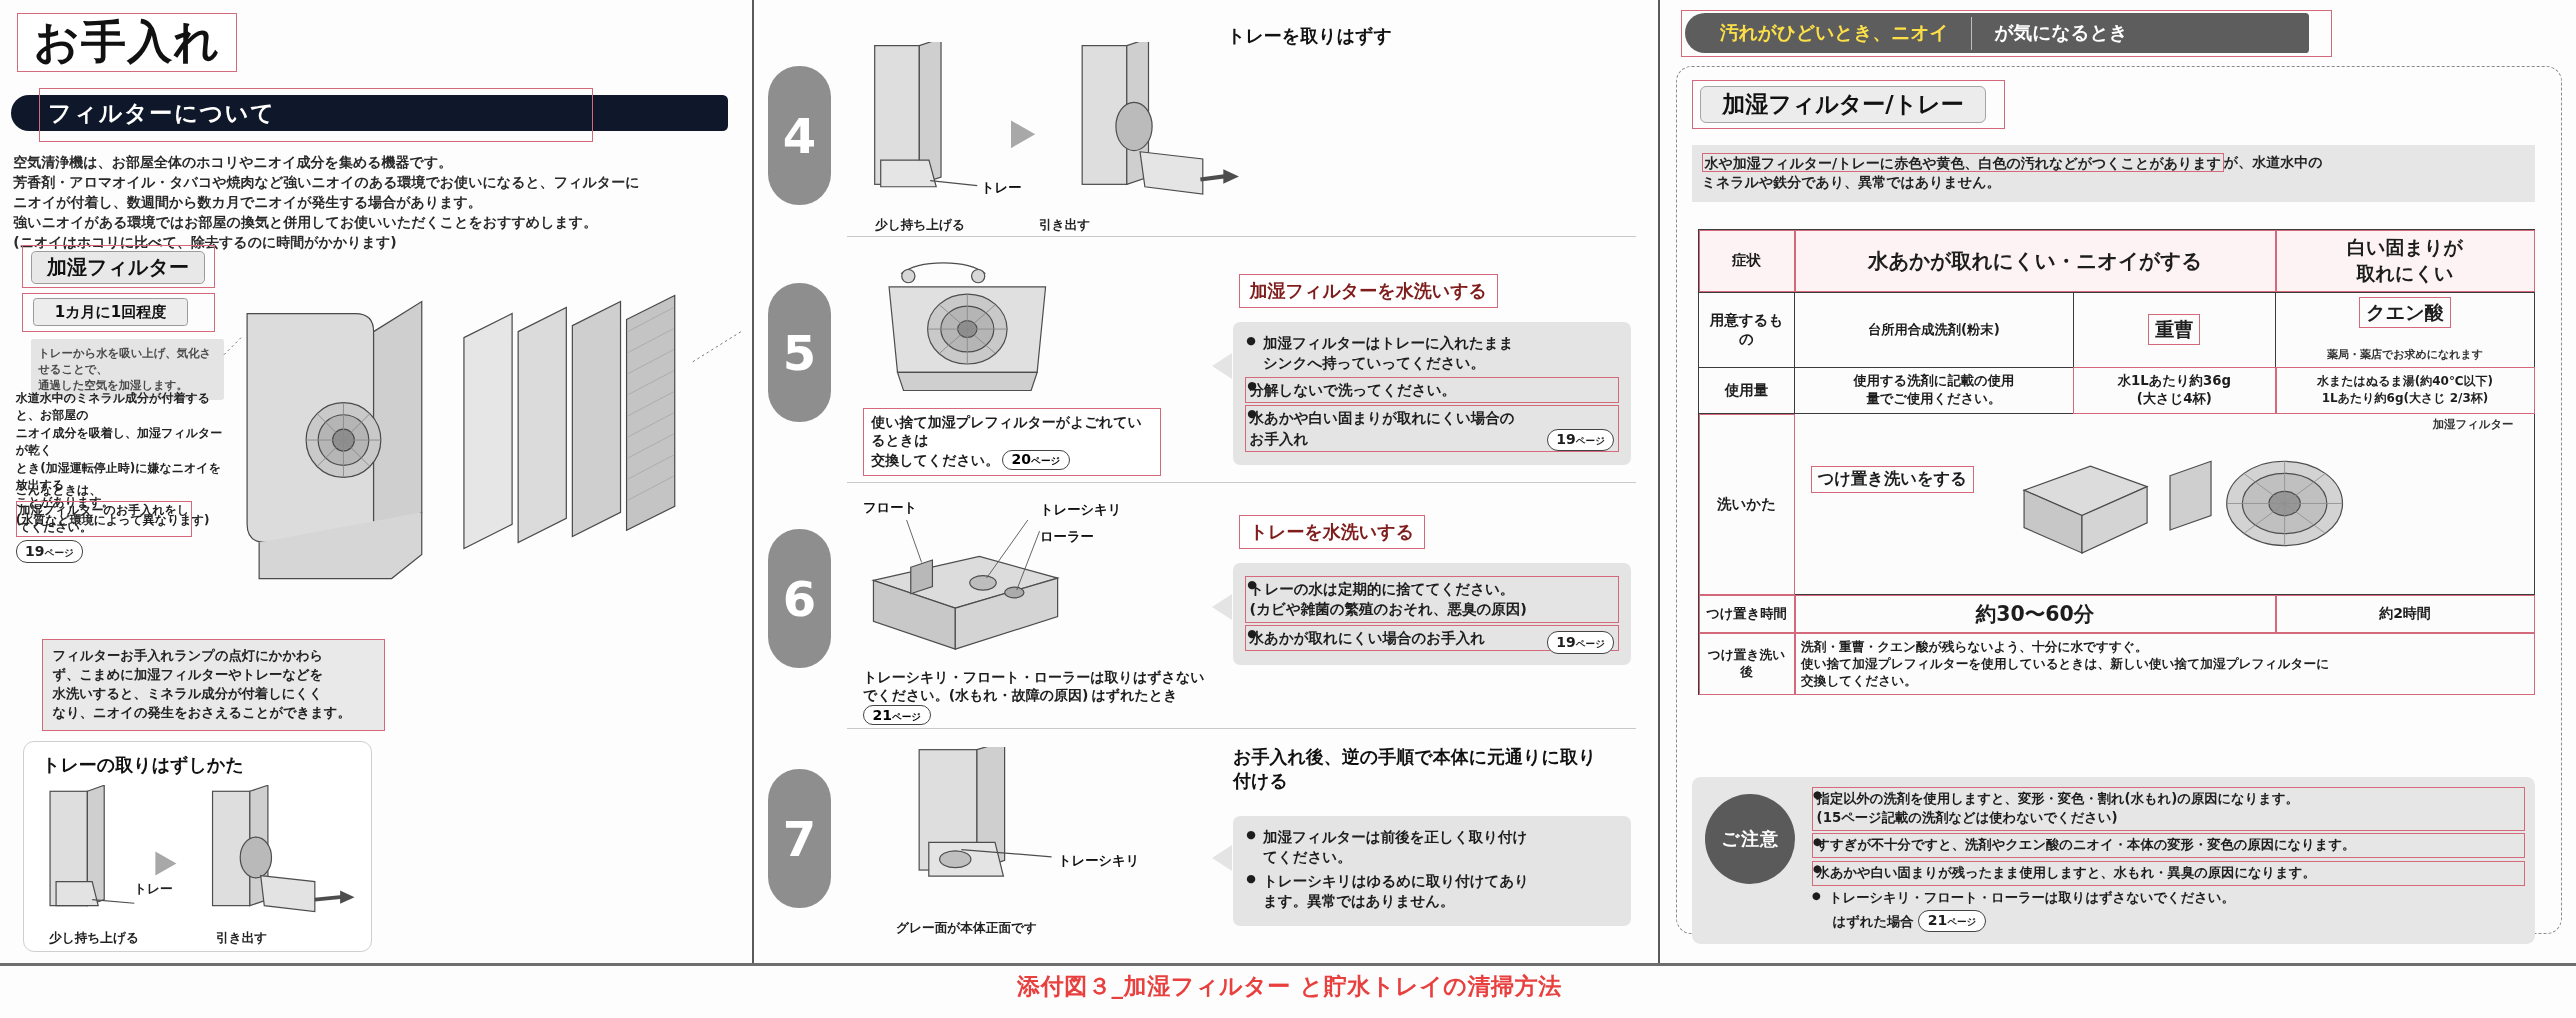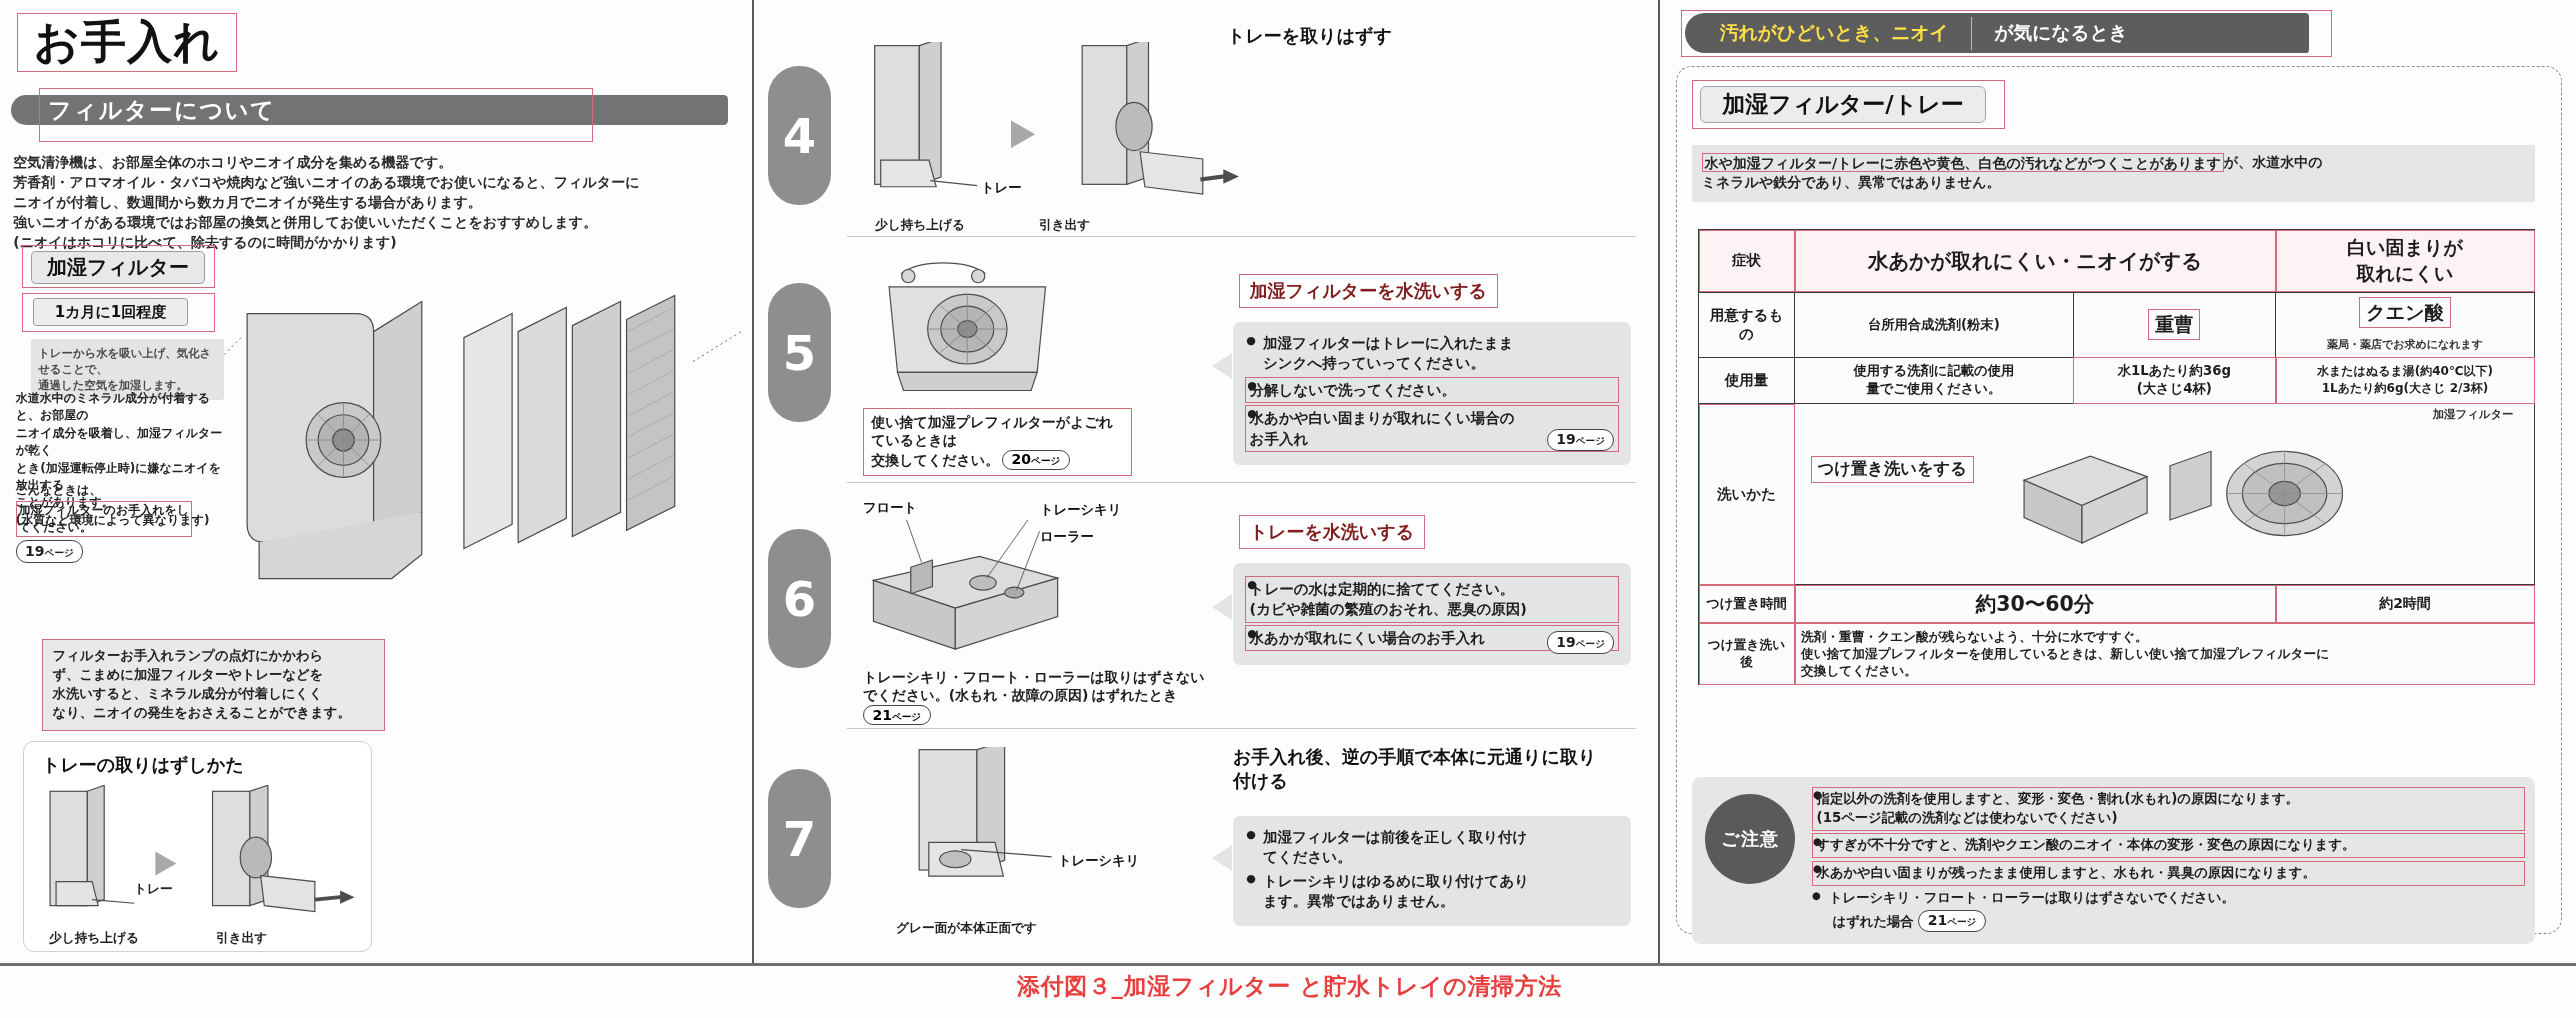--- a/index.html
+++ b/index.html
@@ -20,21 +20,21 @@
 
   .title-box {
     position: absolute; left: 17px; top: 13.3px;
     border: 1.8px solid #d46b7c; padding: 3.6px 15.7px 6px 15.7px;
     background: #fff;
   }
   .title-box .t { font-size: 45px; font-weight: 700; color: #111; letter-spacing: 1.2px; line-height: 1.05; }
 
   .sec-pill-wrap { position: absolute; left: 11px; top: 95px; width: 717px; }
   .sec-pill {
-    position: relative; height: 30px; background: #737373;
+    position: relative; height: 36px; background: #0f172a;
     border-radius: 20.5px 6px 6px 20.5px;
     display: flex; align-items: center; padding-left: 37px;
   }
   .sec-pill span { color: #fff; font-size: 23px; font-weight: 700; letter-spacing: 1.8px; }
   .hl-pill-outline {
     position: absolute; left: 28px; top: -7.2px; width: 554px; height: 54px;
     border: 1.8px solid #d4697c; pointer-events: none;
   }
 
   .body-para { position: absolute; left: 13.3px; top: 152px; width: 711px; }
@@ -401,21 +401,21 @@
           <li class="redbox">
             <span style="white-space:pre-line">水あかや白い固まりが取れにくい場合の
 お手入れ</span>
             <span class="pagechip" style="float:right;">
               <span>19</span><span class="sm">ページ</span>
             </span>
           </li>
         </ul>
       </div>
 
-      <div style="position:absolute; left:106px; top:161px; width:269px; border:1.8px solid #d4697c; padding:4.8px 7.2px; background:#fff;">
+      <div style="position:absolute; left:106px; top:161px; width:298px; border:1.8px solid #d4697c; padding:4.8px 7.2px; background:#fff;">
         <span style="font-size:14px; font-weight:700; color:#1d1d1d; white-space:pre-line;">使い捨て加湿プレフィルターがよごれているときは
 交換してください。</span>
         <span class="pagechip">
           <span>20</span><span class="sm">ページ</span>
         </span>
       </div>
     </div>
 
     <div class="step-div" style="top:482px;"></div>
 
@@ -545,21 +545,21 @@
       </tr>
 
       <tr>
         <td class="rowhdr">用意するもの</td>
         <td class="ctr">台所用合成洗剤(粉末)</td>
         <td class="ctr">
           <span class="inner-red sym-big">重曹</span>
         </td>
         <td class="ctr">
           <span class="inner-red sym-big">クエン酸</span>
-          <div class="sub-sm" style="margin-top:9px;font-family:Liberation Mono, monospace;">薬局・薬店でお求めになれます</div>
+          <div class="sub-sm" style="margin-top:19px;font-family:Liberation Mono, monospace;">薬局・薬店でお求めになれます</div>
         </td>
       </tr>
 
       <tr>
         <td class="rowhdr">使用量</td>
         <td class="ctr" style="white-space:pre-line">使用する洗剤に記載の使用
 量でご使用ください。</td>
         <td class="ctr cell-hl" style="white-space:pre-line">水1Lあたり約36g
 (大さじ4杯)</td>
         <td class="ctr cell-hl" style="white-space:pre-line; font-size:12px;">水またはぬるま湯(約40℃以下)

